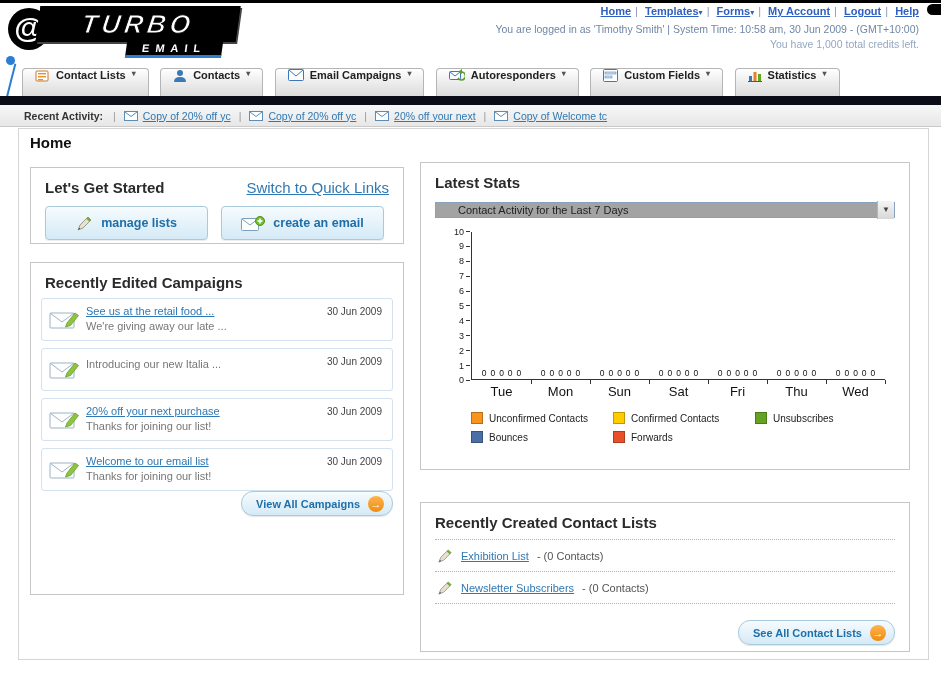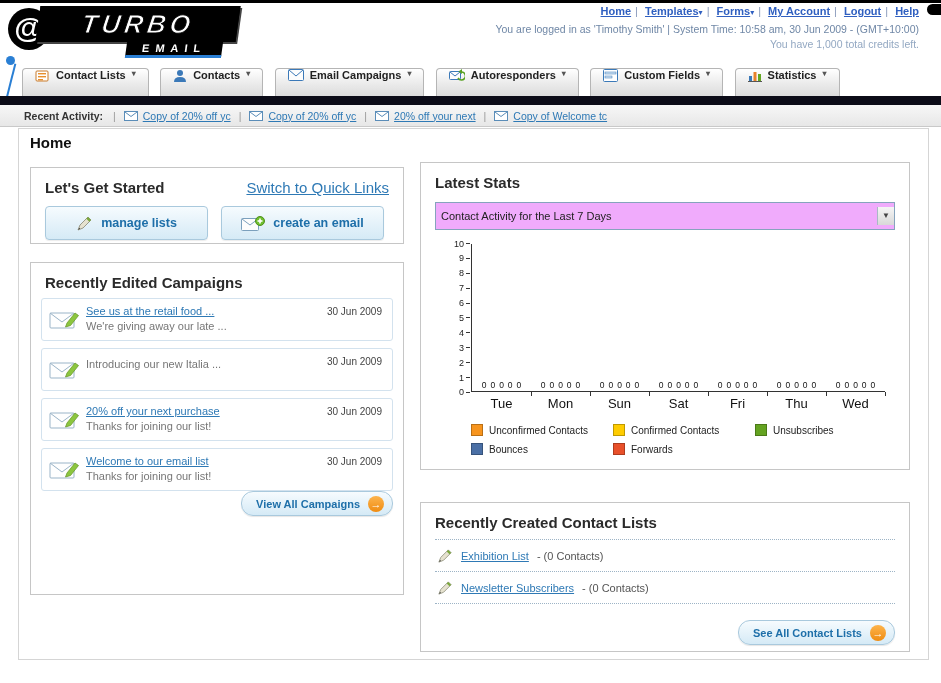--- a/index.html
+++ b/index.html
@@ -84,22 +84,22 @@
   .camp-date { position:absolute; right:10px; top:7px; font-size:10px; color:#444; }
   .panel-btn-row { display:flex; justify-content:flex-end; }
   .arrow-btn { display:inline-flex; align-items:center; gap:8px; height:25px; padding:0 8px 0 14px;
     background:linear-gradient(#f6fbfe,#d5eaf6); border:1px solid #a9c9dd; border-radius:12px;
     color:#1e6fa9; font-weight:bold; font-size:11px; cursor:pointer; box-shadow:0 1px 1px rgba(0,0,0,0.1); }
   .arrow-circle { width:16px; height:16px; border-radius:50%; background:linear-gradient(#fdb44d,#ef8c12);
     color:#fff; font-size:11px; font-weight:bold; line-height:16px; text-align:center; }
 
   
   #stats { left:420px; top:162px; width:490px; height:308px; padding:11px 14px; }
-  .dropdown { display:flex; align-items:center; margin-top:11px; height:28px; border:1px solid #86a3bd;
-    background:#f0abfc; font-size:11px; color:#222; cursor:pointer; }
+  .dropdown { display:flex; align-items:center; margin-top:11px; height:16px; border:1px solid #86a3bd;
+    background:#a3a3a3; font-size:11px; color:#222; cursor:pointer;padding-left:17px; }
   .dropdown-text { flex:1; padding-left:5px; }
   .dropdown-arrow { width:17px; height:18px; background:linear-gradient(#f5f5f5,#d8d8d8);
     border-left:1px solid #a9b8c6; font-size:8px; color:#444; text-align:center; line-height:18px; }
 
   .plot-wrap { position:relative; margin:14px 0 0 36px; width:414px; }
   .plot { position:relative; height:148px; border-left:1px solid #333; border-bottom:1px solid #333;padding-left:42px; }
   .yaxis { position:absolute; left:-28px; top:-5px; height:158px; width:26px;
     display:flex; flex-direction:column; justify-content:space-between; }
   .ytick { display:flex; align-items:center; justify-content:flex-end; gap:2px; font-size:9px; color:#222; height:9px; }
   .ytick::after { content:""; width:4px; height:1px; background:#333; }

